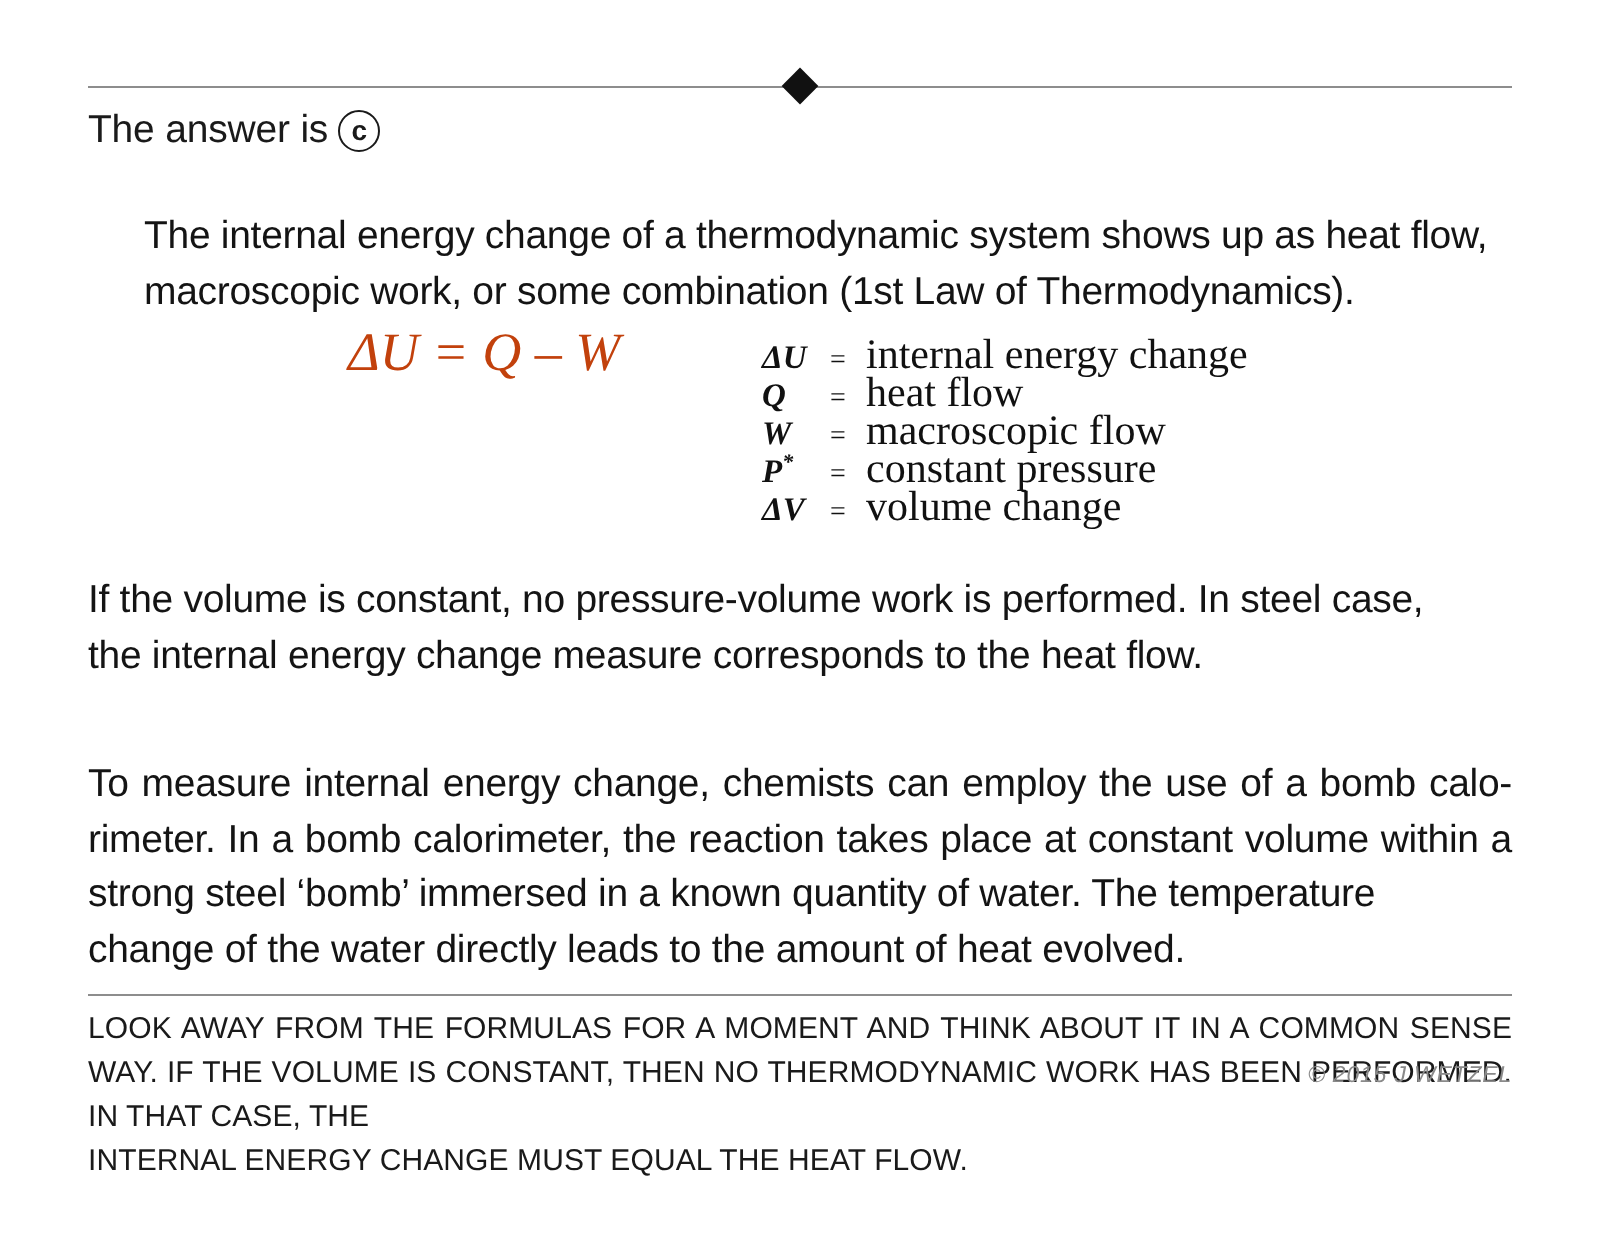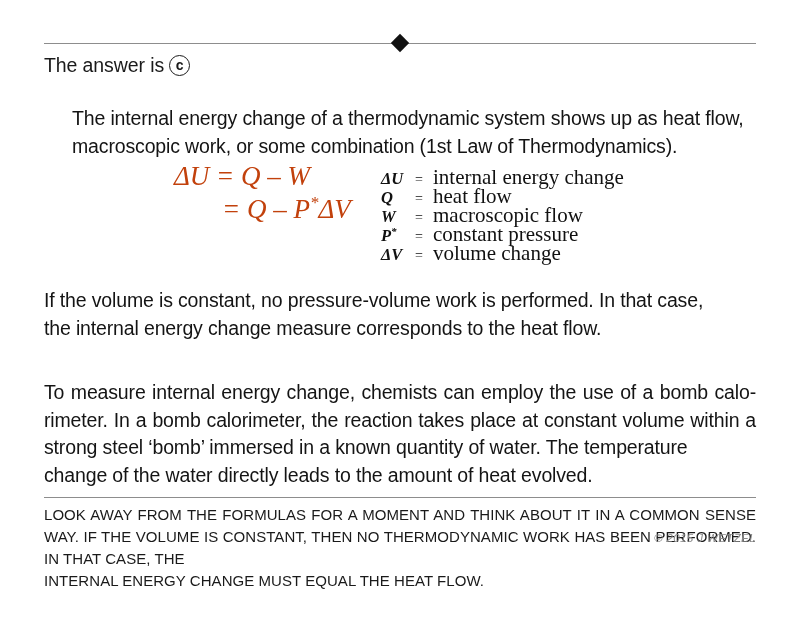--- a/index.html
+++ b/index.html
@@ -210,21 +210,20 @@
   </div>
 
   <div class="para p1">
     <span>The internal energy change of a thermodynamic system shows up as heat flow,</span>
     <span class="lastline">macroscopic work, or some combination (1st Law of Thermodynamics).</span>
   </div>
 
   <div class="formula-zone">
     <div class="equations">
       <span class="eq-row">ΔU = Q – W</span>
-      <span class="eq-row second"><span>= Q – P</span><span class="sup-star">*</span><span>ΔV</span></span>
     </div>
 
     <div class="legend">
       <div class="legend-row">
         <span class="legend-sym"><span>ΔU</span><span class="sup-star"></span></span>
         <span class="legend-eq">=</span>
         <span class="legend-def">internal energy change</span>
       </div>
       <div class="legend-row">
         <span class="legend-sym"><span>Q</span><span class="sup-star"></span></span>
@@ -243,21 +242,21 @@
       </div>
       <div class="legend-row">
         <span class="legend-sym"><span>ΔV</span><span class="sup-star"></span></span>
         <span class="legend-eq">=</span>
         <span class="legend-def">volume change</span>
       </div>
     </div>
   </div>
 
   <div class="para p3">
-    <span>If the volume is constant, no pressure-volume work is performed.  In that case,</span>
+    <span>If the volume is constant, no pressure-volume work is performed.  In steel case,</span>
     <span class="lastline">the internal energy change measure corresponds to the heat flow.</span>
   </div>
 
   <div class="para p4">
     <span>To measure internal energy change, chemists can employ the use of a bomb calo-rimeter.  In a bomb calorimeter, the reaction takes place at constant volume within a strong steel ‘bomb’ immersed in a known quantity of water.  The temperature</span>
     <span class="lastline">change of the water directly leads to the amount of heat evolved.</span>
   </div>
 
   <div class="bottom-rule"></div>
 

